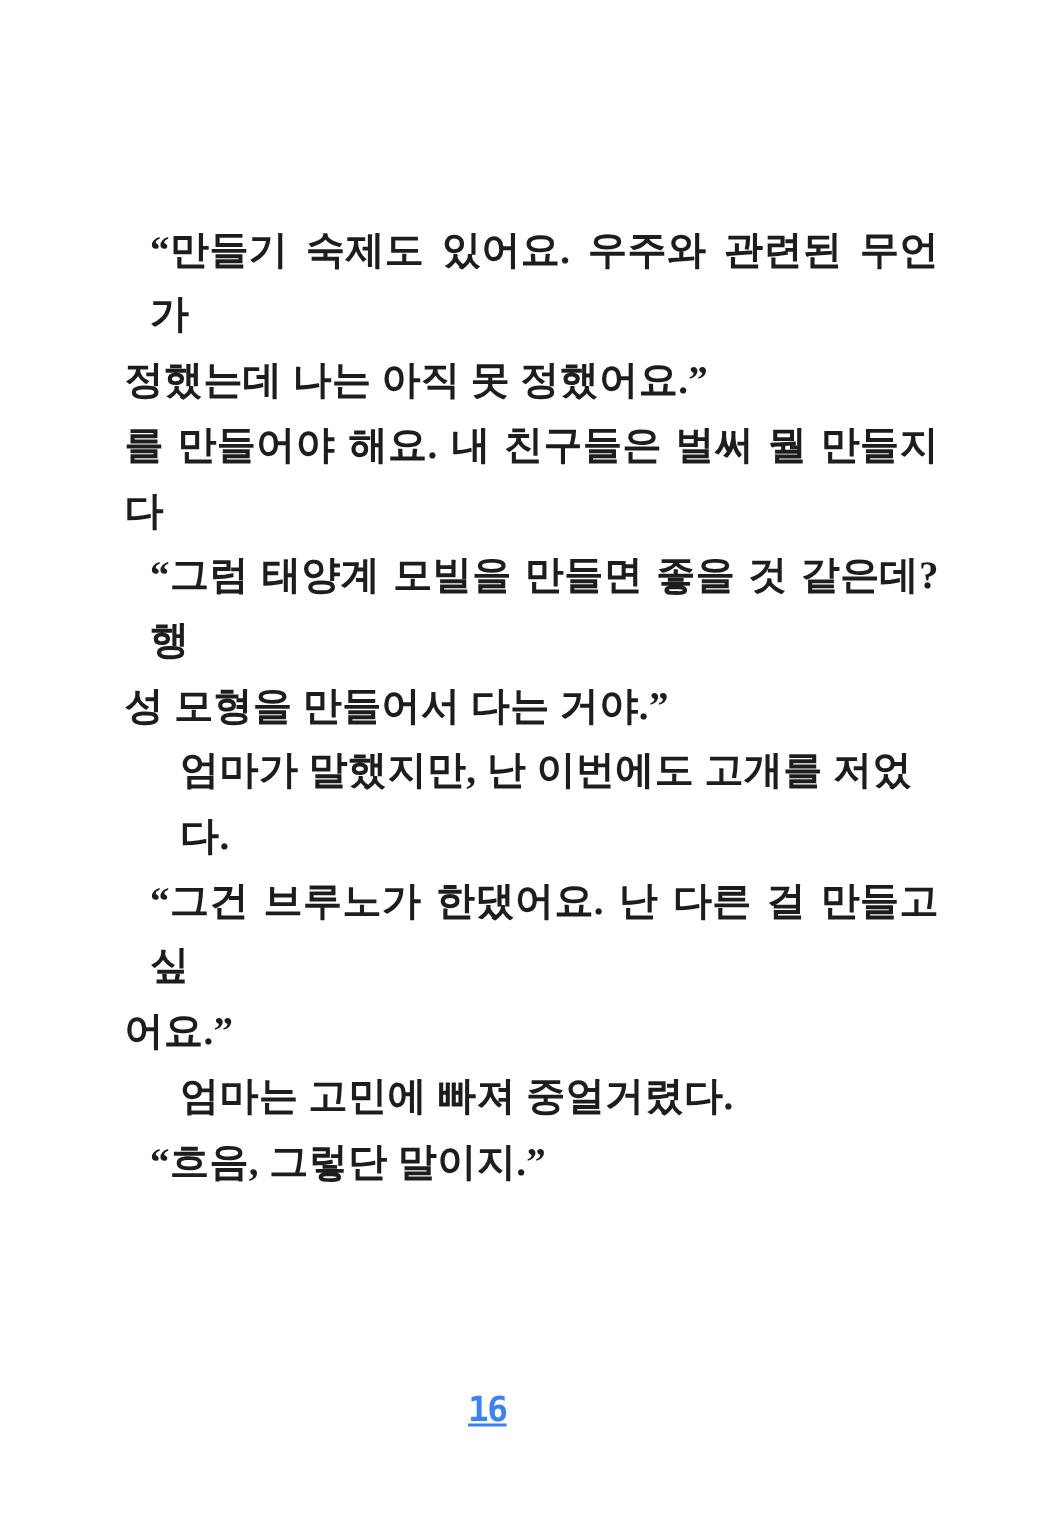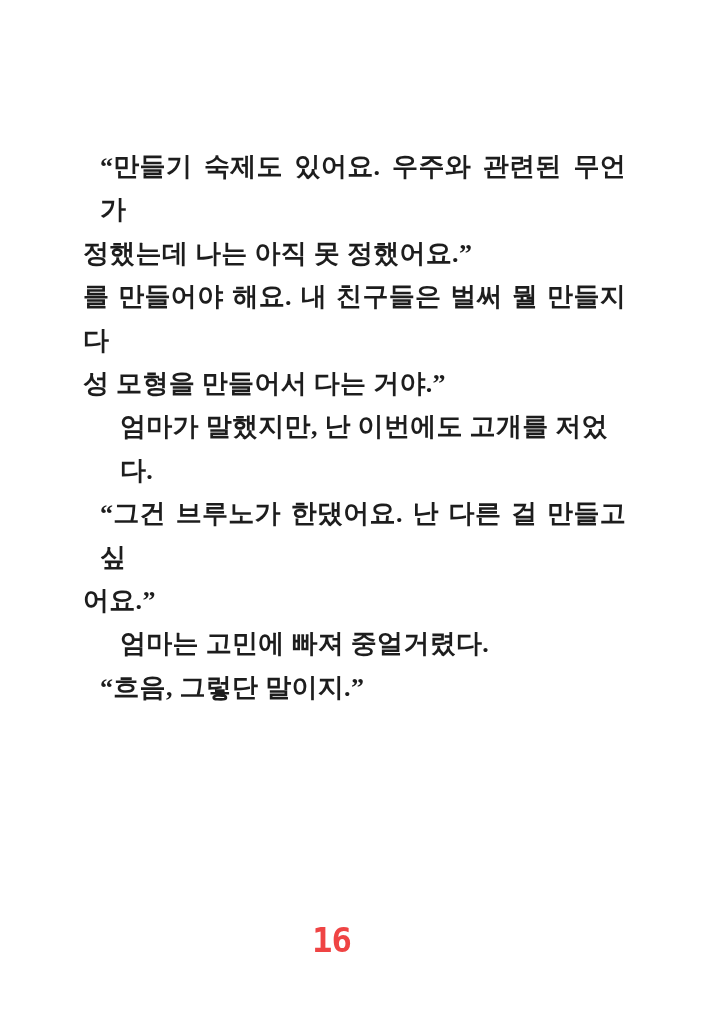--- a/index.html
+++ b/index.html
@@ -45,35 +45,37 @@
     top: 922px;
     width: 705px;
     height: 44px;
   }
   .page-number {
     position: absolute;
     left: 312px;
     top: 0;
     font-family: "DejaVu Sans Mono", monospace;
     font-weight: bold;
-    font-size: 34px;
+    font-size: 23px;
     line-height: 36px;
-    color: #ef4444;
+    color: #3b82f6;
     letter-spacing: -1px;
+    text-decoration: underline;
   }
 </style>
 </head>
 <body>
 
 <div class="page">
 
   <main class="text-block">
     <p class="line q j">“만들기 숙제도 있어요. 우주와 관련된 무언가</p>
     <p class="line">정했는데 나는 아직 못 정했어요.”</p>
     <p class="line j">를 만들어야 해요. 내 친구들은 벌써 뭘 만들지 다</p>
+    <p class="line q j">“그럼 태양계 모빌을 만들면 좋을 것 같은데? 행</p>
     <p class="line">성 모형을 만들어서 다는 거야.”</p>
     <p class="line p">엄마가 말했지만, 난 이번에도 고개를 저었다.</p>
     <p class="line q j">“그건 브루노가 한댔어요. 난 다른 걸 만들고 싶</p>
     <p class="line">어요.”</p>
     <p class="line p">엄마는 고민에 빠져 중얼거렸다.</p>
     <p class="line q">“흐음, 그렇단 말이지.”</p>
 
   </main>
 
   <footer class="page-footer">

